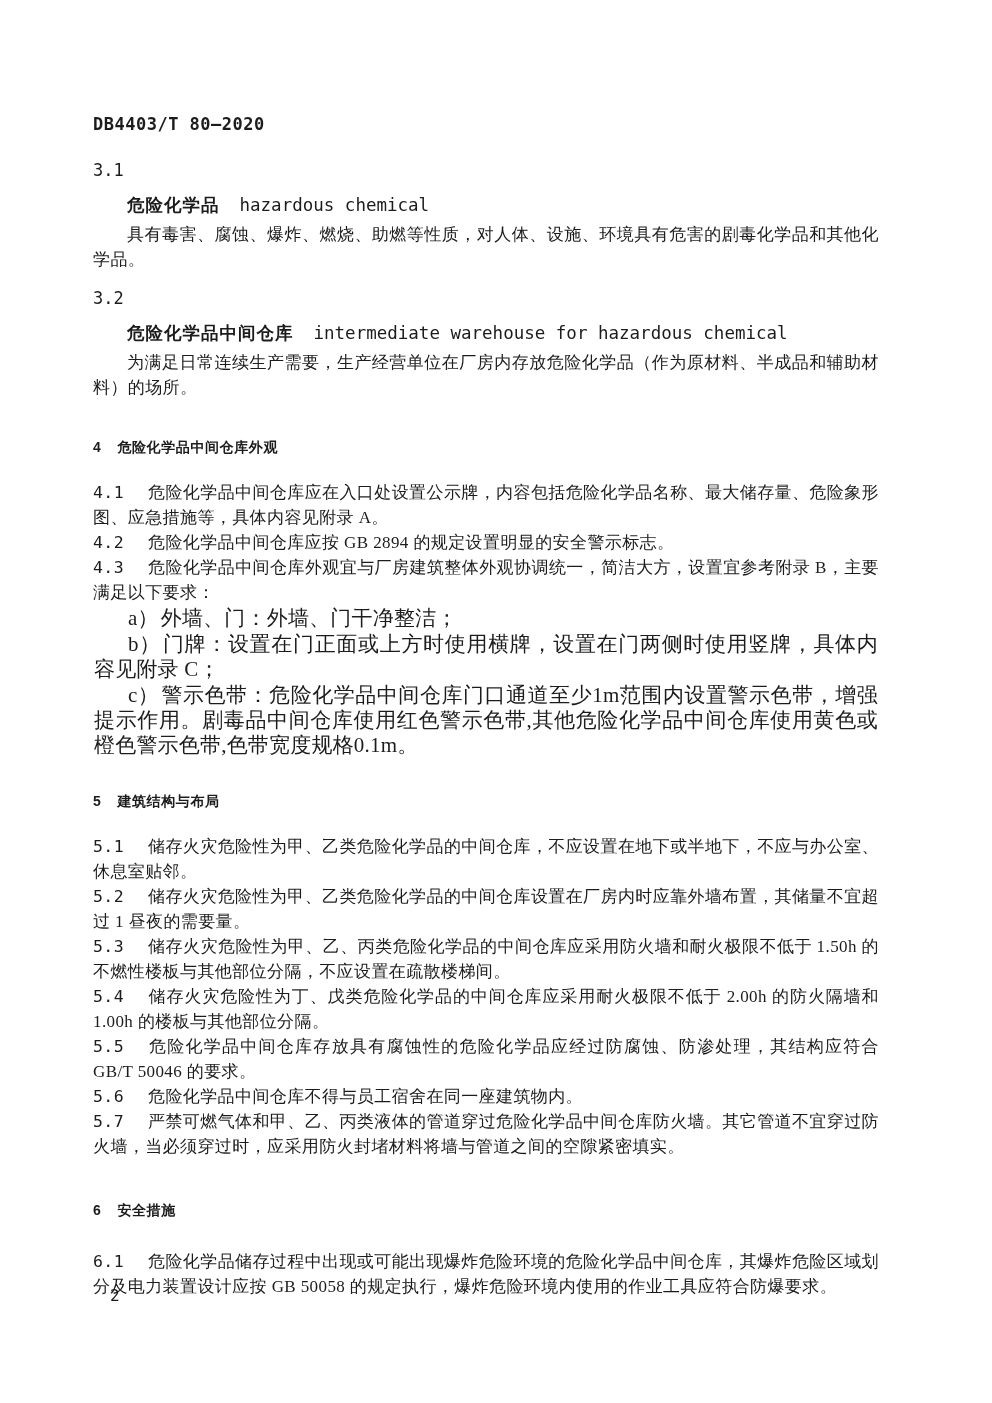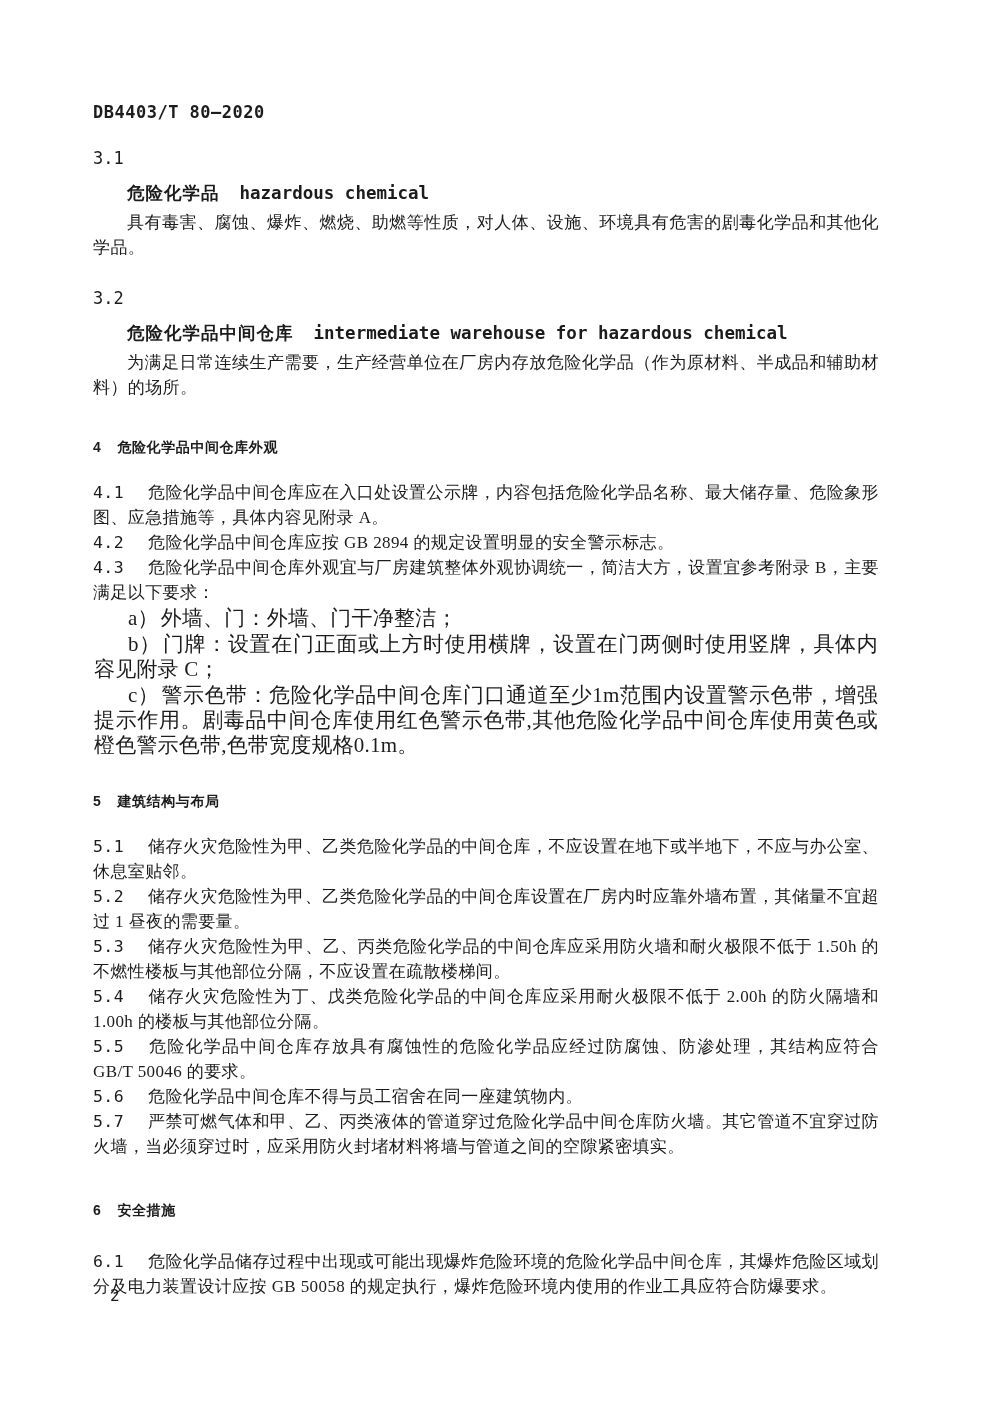--- a/index.html
+++ b/index.html
@@ -11,21 +11,21 @@
     width: 992px;
     height: 1403px;
     position: relative;
     overflow: hidden;
     font-family: "Liberation Serif", "DejaVu Serif", serif;
     color: #1c1c1c;
   }
   .page {
     position: absolute;
     left: 93px;
-    top: 102px;
+    top: 114px;
     width: 786px;
   }
   .doc-header {
     font-family: "DejaVu Sans Mono", "Liberation Mono", monospace;
     font-weight: bold;
     font-size: 17px;
     letter-spacing: 0.5px;
     white-space: nowrap;
   }
   .term-number {
@@ -40,21 +40,21 @@
     line-height: 22px;
     white-space: nowrap;
   }
   .term-zh {
     font-family: "Liberation Sans", "DejaVu Sans", sans-serif;
     font-weight: bold;
     letter-spacing: 1px;
   }
   .term-en {
     font-family: "DejaVu Sans Mono", "Liberation Mono", monospace;
-    font-weight: 700;
+    font-weight: 400;
     margin-left: 20px;
   }
   .para {
     margin: 6px 0 0 0;
     font-size: 17px;
     line-height: 25px;
     text-indent: 34px;
     text-align: justify;
     letter-spacing: 0.4px;
   }
@@ -104,21 +104,21 @@
 <div class="page">
 
   <div class="doc-header">DB4403/T 80—2020</div>
 
   <div class="term-number">3.1</div>
   <div class="term-line">
     <span class="term-zh">危险化学品</span><span class="term-en">hazardous chemical</span>
   </div>
   <p class="para">具有毒害、腐蚀、爆炸、燃烧、助燃等性质，对人体、设施、环境具有危害的剧毒化学品和其他化学品。</p>
 
-  <div class="term-number" style="margin-top:28px;">3.2</div>
+  <div class="term-number" style="margin-top:16px;">3.2</div>
   <div class="term-line">
     <span class="term-zh">危险化学品中间仓库</span><span class="term-en">intermediate warehouse for hazardous chemical</span>
   </div>
   <p class="para">为满足日常连续生产需要，生产经营单位在厂房内存放危险化学品（作为原材料、半成品和辅助材料）的场所。</p>
 
   <div class="section-heading" id="heading-4">
     <span class="sec-num">4</span><span>危险化学品中间仓库外观</span>
   </div>
   <p class="clause">
     <span class="clause-num">4.1</span><span>危险化学品中间仓库应在入口处设置公示牌，内容包括危险化学品名称、最大储存量、危险象形图、应急措施等，具体内容见附录 A。</span>

